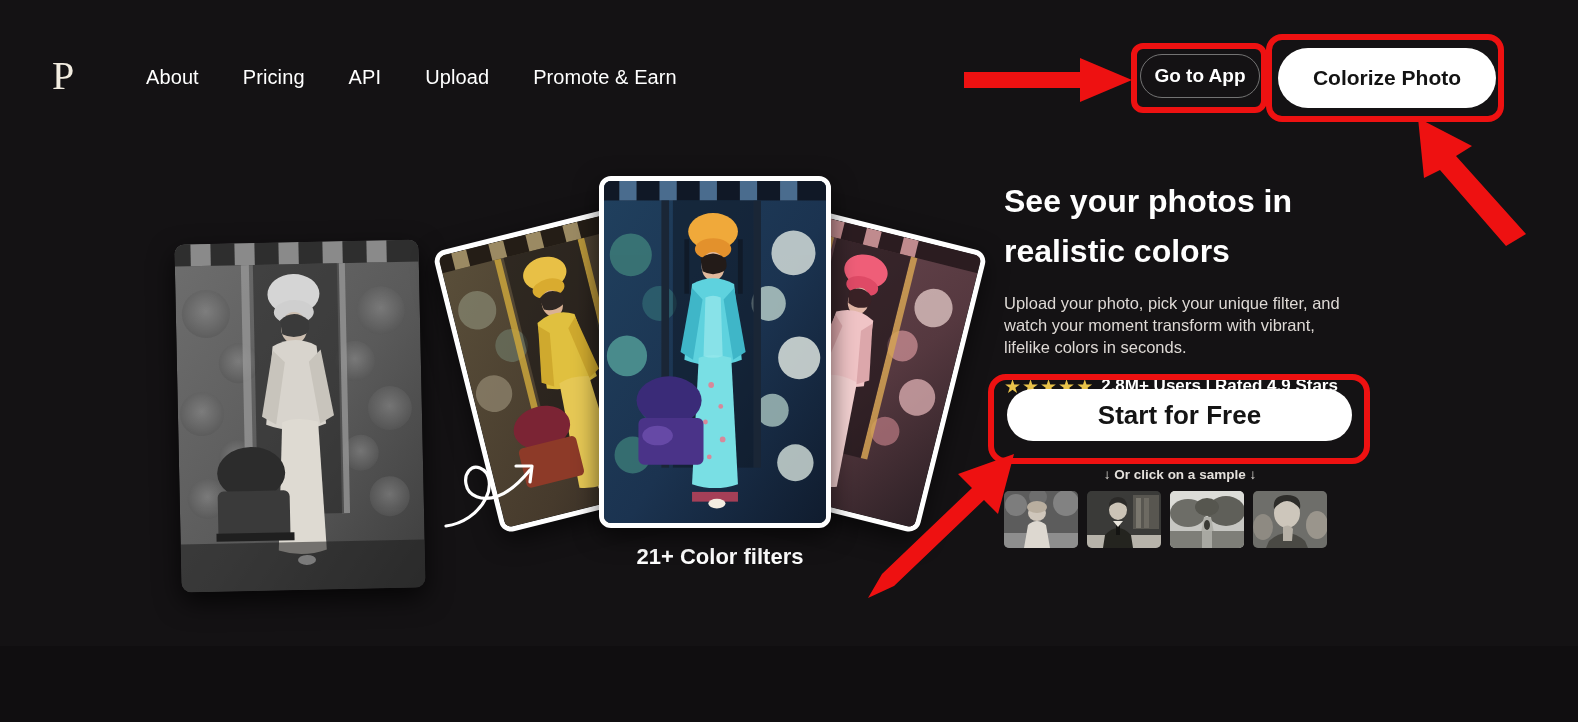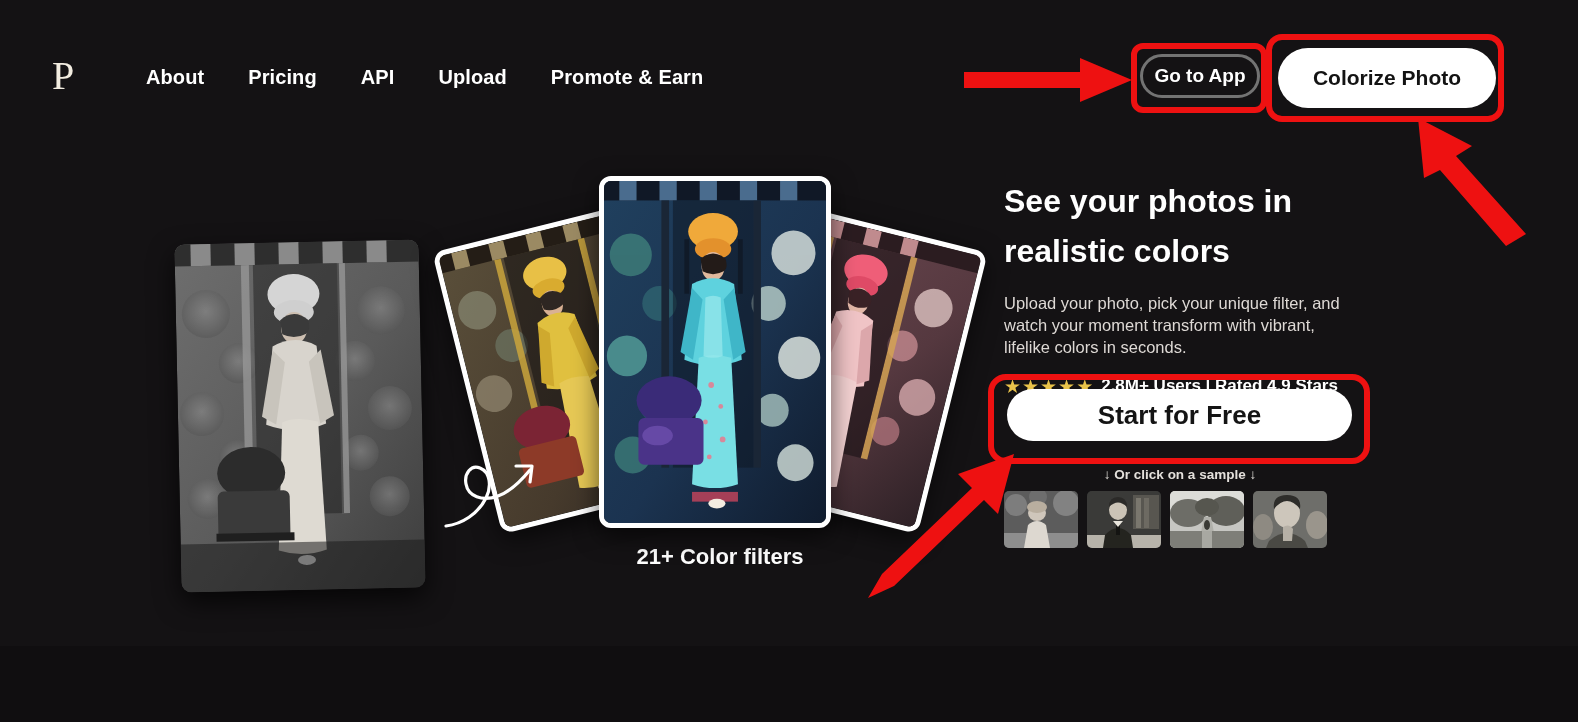--- a/index.html
+++ b/index.html
@@ -14,29 +14,29 @@
 
   
   .nav { position:absolute; left:0; top:0; width:1578px; height:140px; }
   .logo {
     position:absolute; left:52px; top:56px;
     font-family:"Liberation Serif", serif;
     font-size:40px; line-height:40px; color:#f2ece0; font-weight:400;
   }
   .nav-links { position:absolute; left:146px; top:66px; display:flex; align-items:center; gap:0; }
   .nav-link {
-    color:#ffffff; font-size:20px; font-weight:700; letter-spacing:.1px;
+    color:#ffffff; font-size:20px; font-weight:400; letter-spacing:.1px;
     margin-right:44px; white-space:nowrap; cursor:pointer;
   }
   .nav-link:last-child { margin-right:16px; }
 
   
   .btn-goto {
     position:absolute; left:1140px; top:54px; width:120px; height:44px;
-    border:3px solid #737373; border-radius:22px; background:transparent;
+    border:1px solid #737373; border-radius:22px; background:transparent;
     color:#fff; font-size:19px; font-weight:700; cursor:pointer;
     display:flex; align-items:center; justify-content:center;
   }
   .btn-colorize {
     position:absolute; left:1278px; top:48px; width:218px; height:60px;
     border:none; border-radius:30px; background:#ffffff;
     color:#131313; font-size:21px; font-weight:700; cursor:pointer;
     display:flex; align-items:center; justify-content:center;
   }
 

